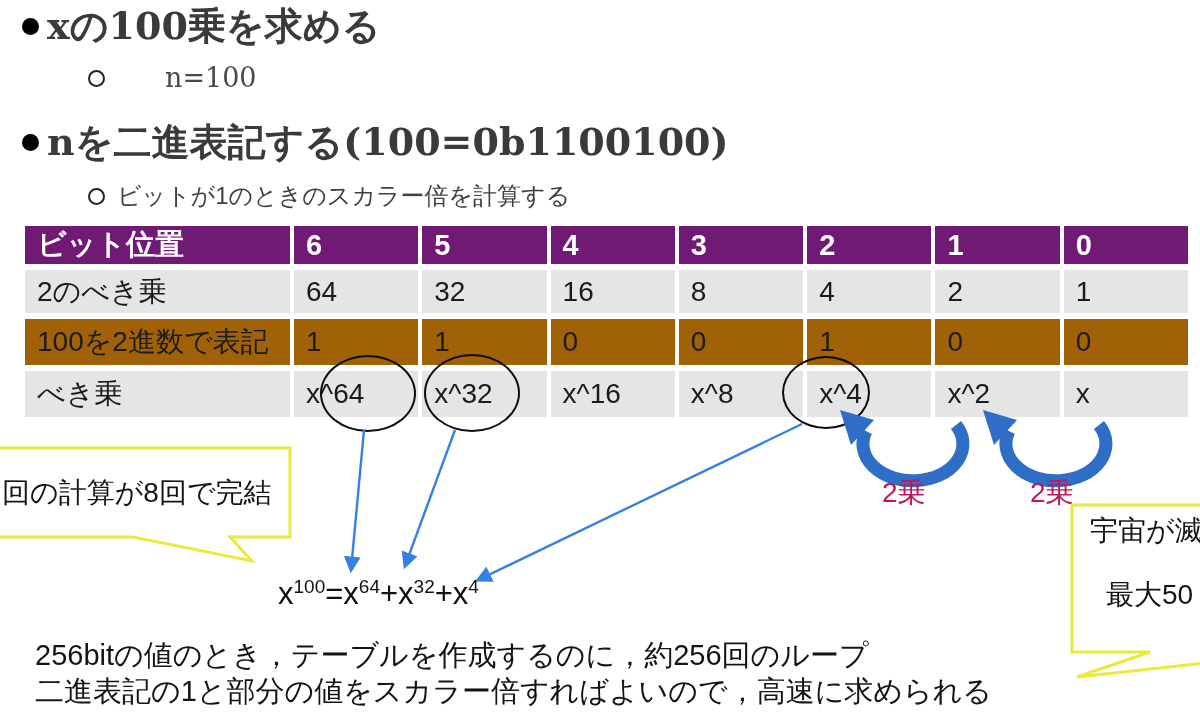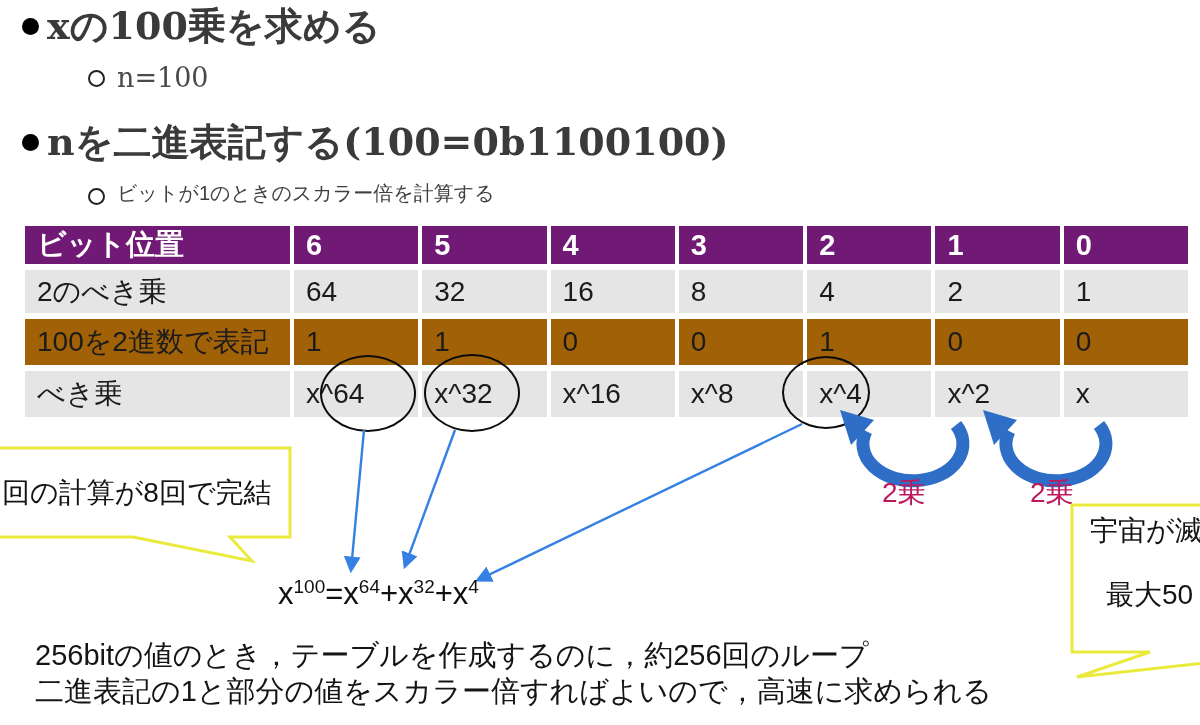--- a/index.html
+++ b/index.html
@@ -4,21 +4,21 @@
 <style>
   html,body{margin:0;padding:0;background:#fff;}
   .canvas{
     position:relative;width:1200px;height:725px;overflow:hidden;background:#ffffff;
     font-family:"Liberation Sans","DejaVu Sans",sans-serif;color:#1b1b1b;
   }
   
   .bullet{position:absolute;display:flex;align-items:flex-start;}
   .h1{font-family:"DejaVu Serif","Liberation Serif",serif;font-size:38px;line-height:1.05;color:#3a3a3a;font-weight:bold;}
   .h2-serif{font-family:"DejaVu Serif","Liberation Serif",serif;font-size:27px;color:#4a4a4a;}
-  .h2-sans{font-family:"Liberation Sans","DejaVu Sans",sans-serif;font-size:20px;color:#3f3f3f;}
+  .h2-sans{font-family:"Liberation Sans","DejaVu Sans",sans-serif;font-size:24px;color:#3f3f3f;}
   .dot{width:17px;height:17px;border-radius:50%;background:#000;display:inline-block;margin:12px 8px 0 0;flex:0 0 auto;}
   .ring{width:13px;height:13px;border-radius:50%;border:2.5px solid #222;display:inline-block;margin:8px 12px 0 0;flex:0 0 auto;background:#fff;}
   
   .bit-table{
     position:absolute;left:25px;top:226px;width:1163px;
     display:grid;grid-template-columns:265px repeat(7,1fr);
     grid-template-rows:38px 43px 46px 46px;column-gap:4px;row-gap:6px;
   }
   .cell{display:flex;align-items:center;padding-left:12px;font-size:28px;}
   .hc{background:#701a75;color:#ffffff;font-weight:bold;font-size:29px;}
@@ -37,21 +37,21 @@
 </style>
 </head>
 <body>
 
 <div class="canvas">
 
   <div class="bullet" style="left:22px;top:6px;">
     <span class="dot"></span>
     <span class="h1">xの100乗を求める</span>
   </div>
-  <div class="bullet" style="left:88px;top:62px;">
+  <div class="bullet" style="left:88px;top:62px;gap:48px;">
     <span class="ring"></span>
     <span class="h2-serif">n=100</span>
   </div>
   <div class="bullet" style="left:22px;top:122px;">
     <span class="dot"></span>
     <span class="h1">nを二進表記する(100=0b1100100)</span>
   </div>
   <div class="bullet" style="left:88px;top:180px;">
     <span class="ring"></span>
     <span class="h2-sans">ビットが1のときのスカラー倍を計算する</span>

